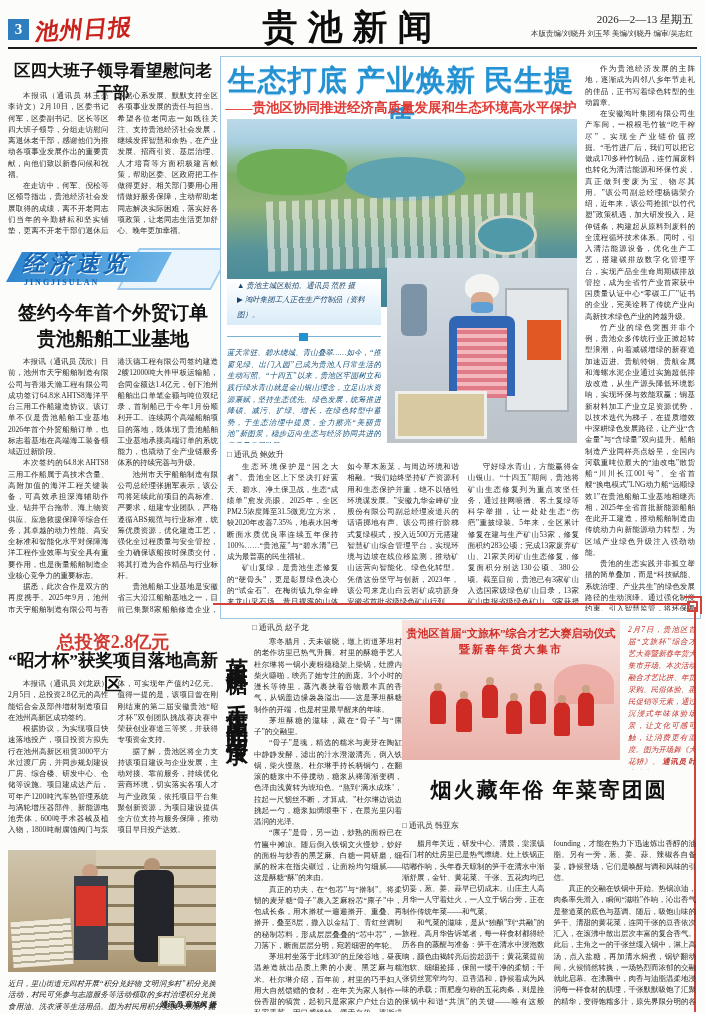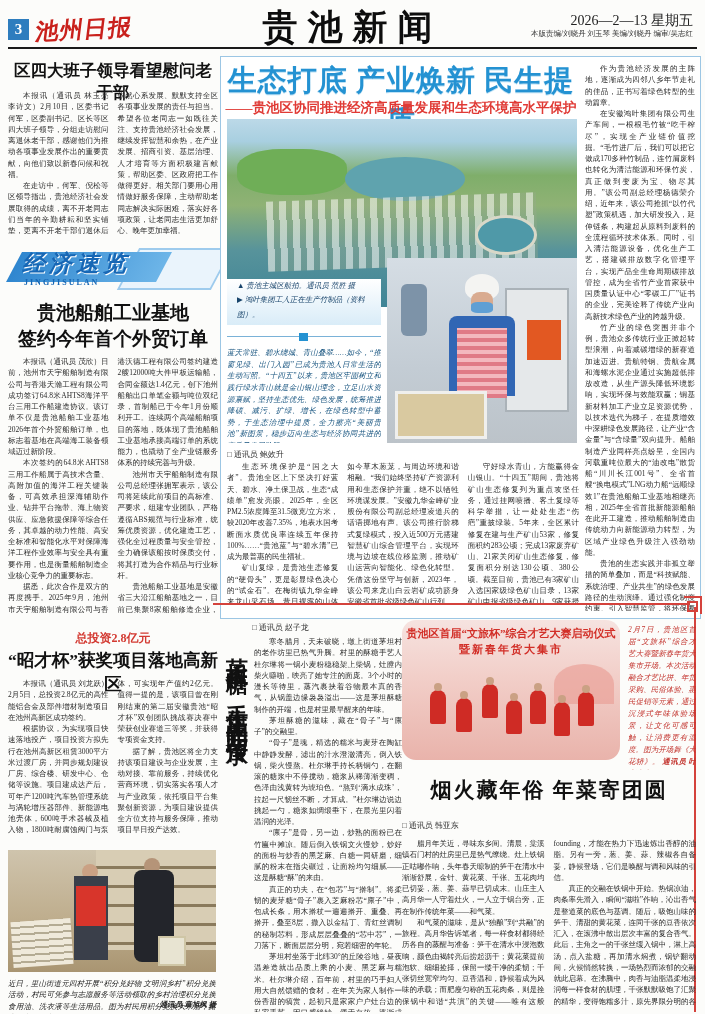--- a/index.html
+++ b/index.html
@@ -13,36 +13,36 @@
   .headline{font-weight:bold;color:#111;text-align:center;}
   .byline{font-size:8px;color:#333;}
   .kaiti{font-style:italic;}
   
   .page-num{left:8px;top:19px;width:21px;height:21px;background:#2e7dbe;color:#fff;
             font-size:15px;font-weight:bold;text-align:center;line-height:21px;}
   .masthead{left:36px;top:14px;font-size:23px;font-weight:bold;color:#c9211c;
             transform:skewX(-10deg) rotate(-3deg);letter-spacing:1px;}
   .paper-title{left:0;top:4px;width:705px;text-align:center;font-size:35px;font-weight:bold;
                letter-spacing:10px;color:#0d0d0d;}
-  .hdr-date{right:12px;top:12px;font-size:14px;color:#222;text-align:right;}
+  .hdr-date{right:12px;top:12px;font-size:11px;color:#222;text-align:right;}
   .hdr-staff{right:12px;top:29px;font-size:7.5px;color:#333;text-align:left;}
   .hdr-rule{left:8px;top:47px;width:689px;height:2px;background:#1a1a1a;}
   
   .a1-title{left:8px;top:60px;width:210px;font-size:16.5px;}
   .a1-body{left:8px;top:90px;width:210px;height:148px;}
   
   .eco{left:8px;top:246px;width:210px;height:48px;}
   .eco-shape1{position:absolute;left:6px;top:6px;width:150px;height:30px;background:linear-gradient(90deg,#2f86cf,#6db5e8);transform:skewX(-28deg);}
   .eco-shape2{position:absolute;left:120px;top:2px;width:90px;height:38px;border:2px solid #9ecbed;transform:skewX(-28deg);background:#eaf4fc;}
   .eco-cn{position:absolute;left:14px;top:2px;font-size:23px;font-weight:bold;font-style:italic;
           color:#1767b5;text-shadow:1px 1px 0 #fff;letter-spacing:4px;}
   .eco-en{position:absolute;left:16px;top:32px;font-size:8px;font-weight:bold;color:#1767b5;letter-spacing:2px;}
   .a2-title{left:8px;top:300px;width:210px;font-size:19px;line-height:1.35;}
   .a2-body{left:8px;top:356px;width:210px;height:266px;}
-  .a3-kicker{left:8px;top:630px;width:210px;text-align:center;font-size:12px;font-weight:bold;color:#d33a32;}
+  .a3-kicker{left:8px;top:630px;width:210px;text-align:center;font-size:18px;font-weight:bold;color:#d33a32;}
   .a3-title{left:8px;top:648px;width:210px;font-size:17.5px;}
   .a3-body{left:8px;top:678px;width:210px;height:166px;}
   .grocery{left:8px;top:850px;width:208px;height:122px;background:
      linear-gradient(180deg,#cfc4ad 0%,#bfae8e 55%,#a99572 100%);overflow:hidden;}
   .shelf{position:absolute;right:0;top:0;width:120px;height:100px;
      background:repeating-linear-gradient(180deg,#d8cdb4 0 16px,#8a7a5c 16px 19px);}
   .papers{position:absolute;left:4px;bottom:6px;width:60px;height:46px;
      background:repeating-linear-gradient(180deg,#efe9da 0 5px,#b4ab93 5px 7px);transform:rotate(-4deg);}
   .vest-fig{position:absolute;left:66px;top:26px;width:34px;height:84px;background:#3a3f4a;}
   .vest{position:absolute;left:68px;top:36px;width:30px;height:40px;background:#d8352b;}
@@ -91,21 +91,21 @@
   .bm-byline{left:252px;top:622px;width:150px;font-size:8px;}
   .bm-title{left:222px;top:640px;height:372px;writing-mode:vertical-rl;font-size:22px;font-weight:bold;
       letter-spacing:5px;color:#111;}
   .bm-body{left:254px;top:636px;width:148px;height:376px;}
   
   .red-topline{left:213px;top:603px;width:477px;height:2px;background:#d4423c;}
   .red-rightline{left:694px;top:607px;width:2px;height:405px;background:#d4423c;}
   .red-corner{left:684px;top:596px;width:16px;height:16px;border-top:2px solid #d4423c;border-right:2px solid #d4423c;}
   .red-corner-in{left:687px;top:601px;width:7px;height:7px;border:2px solid #d4423c;}
   .stage{left:402px;top:620px;width:218px;height:140px;overflow:hidden;background:
-     linear-gradient(180deg,#f6e3e0 0%,#f2cfc9 40%,#e9b3ab 100%); border-radius: 14px;}
+     linear-gradient(180deg,#f6e3e0 0%,#f2cfc9 40%,#e9b3ab 100%);}
   .stage .b1{position:absolute;left:0;top:6px;width:218px;text-align:center;font-size:11px;
      font-weight:bold;color:#d22f28;}
   .stage .b2{position:absolute;left:0;top:22px;width:218px;text-align:center;font-size:11px;
      font-weight:bold;color:#d22f28;letter-spacing:2px;}
   .stage .hill{position:absolute;right:6px;top:44px;width:60px;height:40px;border-radius:50% 50% 0 0;background:#eaa199;opacity:.7;}
   .dancer{position:absolute;width:16px;height:34px;border-radius:8px 8px 2px 2px;background:#cf2b25;}
   .dancer:after{content:"";position:absolute;left:4px;top:-7px;width:8px;height:8px;border-radius:50%;background:#caa184;}
   .stage-cap{left:628px;top:624px;width:68px;height:146px;font-size:7.5px;line-height:1.6;
      text-align:justify;color:#c2322c;font-style:italic;overflow:hidden;}
   .br-title{left:402px;top:776px;width:294px;font-size:21px;letter-spacing:2px;}
@@ -130,22 +130,22 @@
   </div>
 
 <div class="abs eco">
   <div class="eco-shape2"></div>
   <div class="eco-shape1"></div>
   <div class="eco-cn">经济速览</div>
   <div class="eco-en">JINGJISULAN</div>
 </div>
 
 <div class="abs headline a2-title">
+  <div>签约今年首个外贸订单</div>
   <div>贵池船舶工业基地</div>
-  <div>签约今年首个外贸订单</div>
 </div>
 <div class="abs bodytext col2 a2-body">
     <p>本报讯（通讯员 茂欣）日前，池州市天宇船舶制造有限公司与香港天瀚工程有限公司成功签订64.8米AHTS8海洋平台三用工作船建造协议。该订单不仅是贵池船舶工业基地2026年首个外贸船舶订单，也标志着基地在高端海工装备领域迈过新阶段。</p>
     <p>本次签约的64.8米AHTS8三用工作船属于高技术含量、高附加值的海洋工程关键装备，可高效承担深海辅助作业、钻井平台拖带、海上物资供应、应急救援保障等综合任务，其卓越的动力性能、高安全标准和智能化水平对保障海洋工程作业效率与安全具有重要作用，也是衡量船舶制造企业核心竞争力的重要标志。</p>
     <p>据悉，此次合作是双方的再度携手。2025年9月，池州市天宇船舶制造有限公司与香港沃德工程有限公司签约建造2艘12000吨大件甲板运输船，合同金额达1.4亿元，创下池州船舶出口单笔金额与吨位双纪录，首制船已于今年1月份顺利开工。连续两个高端船舶项目的落地，既体现了贵池船舶工业基地承接高端订单的系统能力，也撬动了全产业链服务体系的持续完善与升级。</p>
     <p>池州市天宇船舶制造有限公司总经理张拥军表示，该公司将延续此前项目的高标准、严要求，组建专业团队，严格遵循ABS规范与行业标准，统筹优质资源，优化建造工艺，强化全过程质量与安全管控，全力确保该船按时保质交付，将其打造为合作精品与行业标杆。</p>
     <p>贵池船舶工业基地是安徽省三大沿江船舶基地之一，目前已集聚8家船舶修造企业，是南京上游最大的民用船舶制造集聚区，也是省级重点培育的内河绿色智能船舶与特色海洋工程装备双百亿产业集群载体。当前，该基地已形成从国际接单、设计研发、建造检验到出口交付的完整产业闭环。2025年，该基地共承接外贸船舶订单25艘，总金额达6.23亿元，对外贸易保持稳健增长态势。</p>
   </div>
 
 <div class="abs a3-kicker">总投资2.8亿元</div>
@@ -247,16 +247,16 @@
   <div class="dancer" style="left:176px;top:72px;"></div>
 </div>
 <div class="abs stage-cap">
   <span>2月7日，贵池区首届“文旅杯”综合才艺大赛暨新春年货大集市开场。本次活动融合才艺比拼、年货采购、民俗体验、惠民促销等元素，通过沉浸式年味体验场景，让文化可感可触，让消费更有温度。图为开场舞《大花轿》。</span>
   <span class="bold">通讯员 叶利爽 摄</span>
 </div>
 
 <div class="abs headline br-title">烟火藏年俗  年菜寄团圆</div>
 <div class="abs br-byline byline">□ 通讯员 韩亚东</div>
 <div class="abs bodytext col2 br-body">
-    <p>腊月年关近，寻味东乡间。清晨，棠溪镇石门村的灶房里已是热气缭绕。灶上铁锅正咕嘟作响，头年春天晾制的笋干在清水中渐渐舒展，金针、黄花菜、千张、五花肉均已切妥，葱、姜、蒜早已切成末。山庄主人高月华一人守着灶火，一人立于锅台旁，正在制作传统年菜——和气菜。</p>
+    <p>腊月年关近，研发中心。清晨，棠溪镇石门村的灶房里已是热气缭绕。灶上铁锅正咕嘟作响，头年春天晾制的笋干在清水中渐渐舒展，金针、黄花菜、千张、五花肉均已切妥，葱、姜、蒜早已切成末。山庄主人高月华一人守着灶火，一人立于锅台旁，正在制作传统年菜——和气菜。</p>
     <p>和气菜的滋味，是从“独酿”到“共融”的旅程。高月华告诉笔者，每一样食材都得经历各自的蒸醒与准备：笋干在清水中浸泡数晌，颜色由褐转亮后捞起沥干；黄花菜提前泡软、细细捡择，保留一缕干净的柔韧；千张切丝宽窄均匀、豆香温和，静候着成为风味的承载；而肥瘦匀称的五花肉条，则是拴保锅中和谐“共演”的关键——唯有这般founding，才能在热力下迅速炼出香醇的油脂。另有一旁，葱、姜、蒜、辣椒各自备妥，静候登场，它们是唤醒与调和风味的引信。</p>
     <p>真正的交融在铁锅中开始。热锅凉油，肉条率先滑入，瞬间“滋啦”作响，沁出香气是整道菜的底色与基调。随后，吸饱山味的笋干、清甜的黄花菜，连同千张的豆香依次汇入，在滚沸中散出层次丰富的复合香气。此后，主角之一的千张丝缓入锅中，淋上高汤，点入盐糖，再加清水焖煮，锅铲翻动间，火候悄然转换，一场热烈而浓郁的交融就此启幕。在沸腾中，肉香与油脂温柔地浸润每一样食材的肌理，千张默默吸饱了汇聚的精华，变得饱糯多汁，原先界限分明的各色食材，在几分钟内便你中有我、我中有你，化作浑然一体、滋味圆满的共同体。</p>
   </div>
 
 </body></html>

